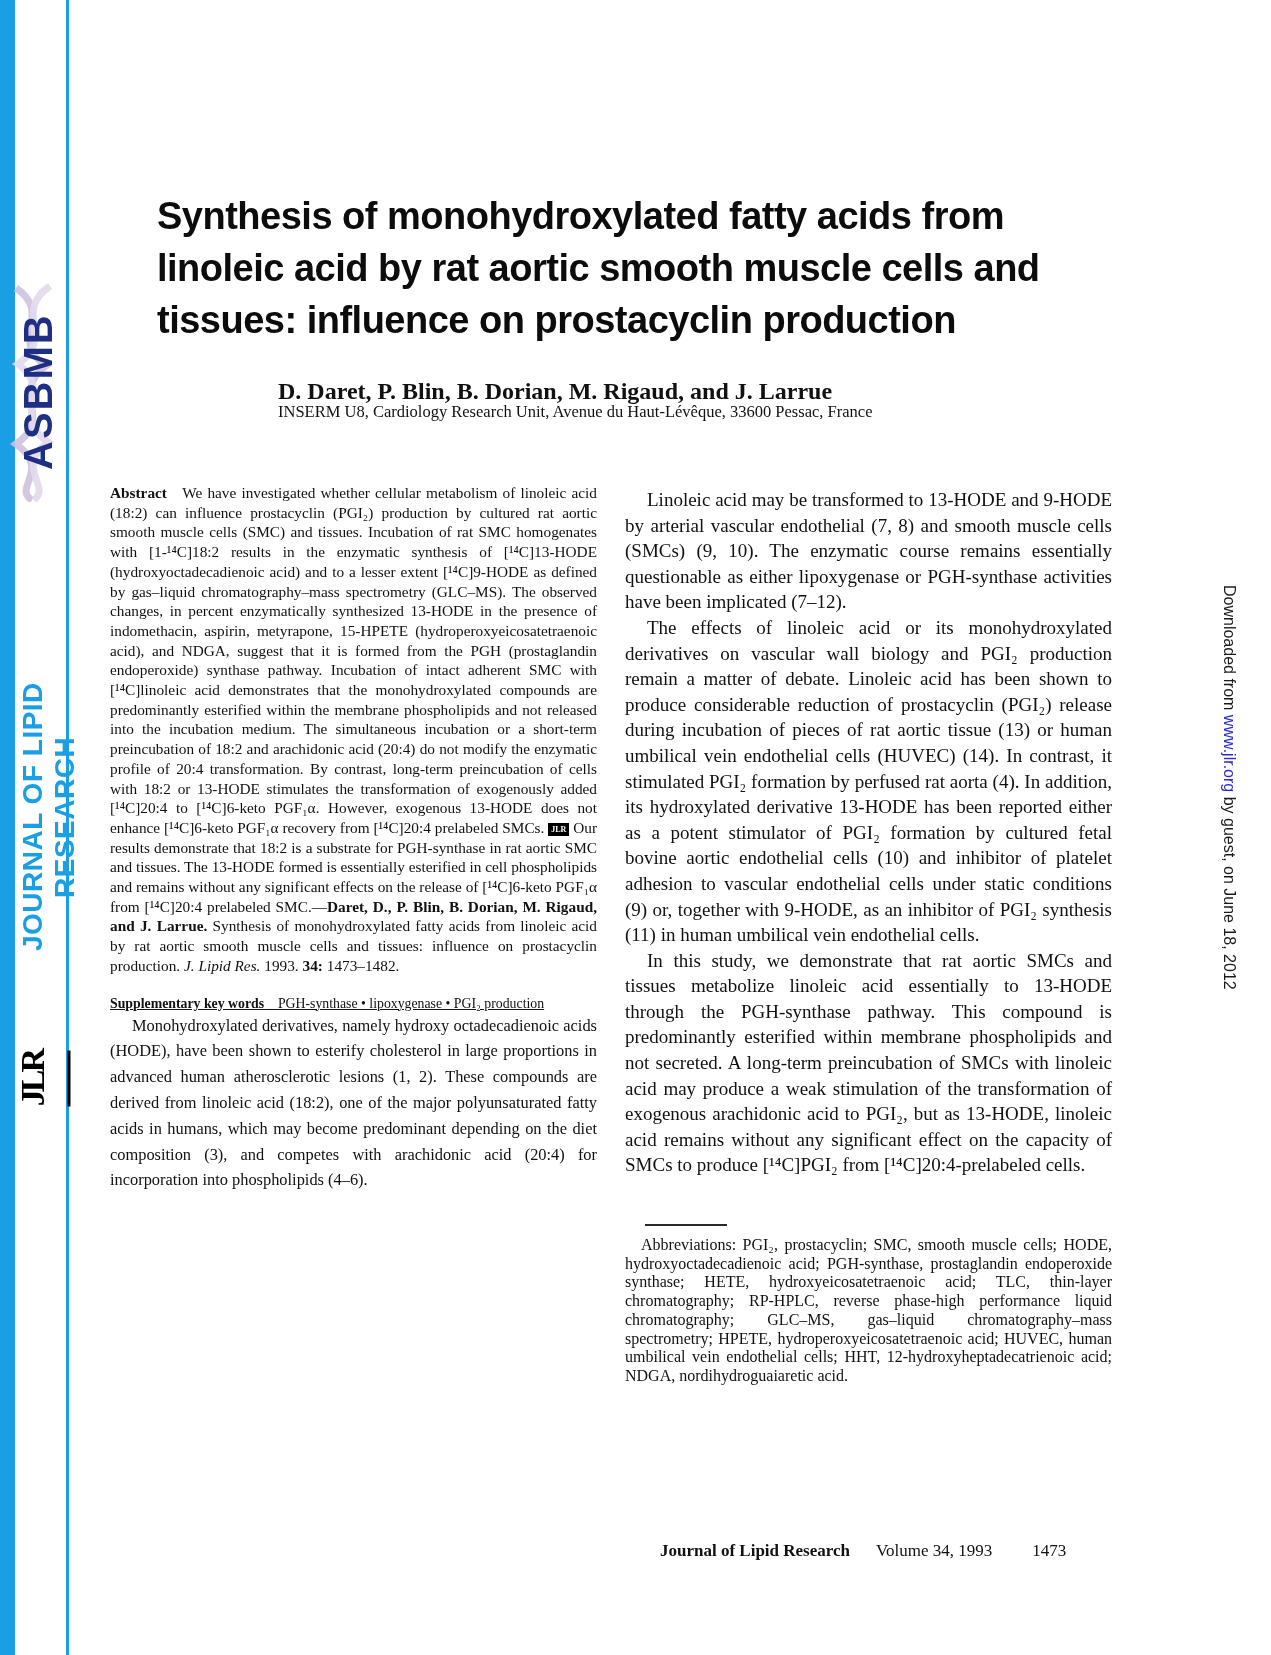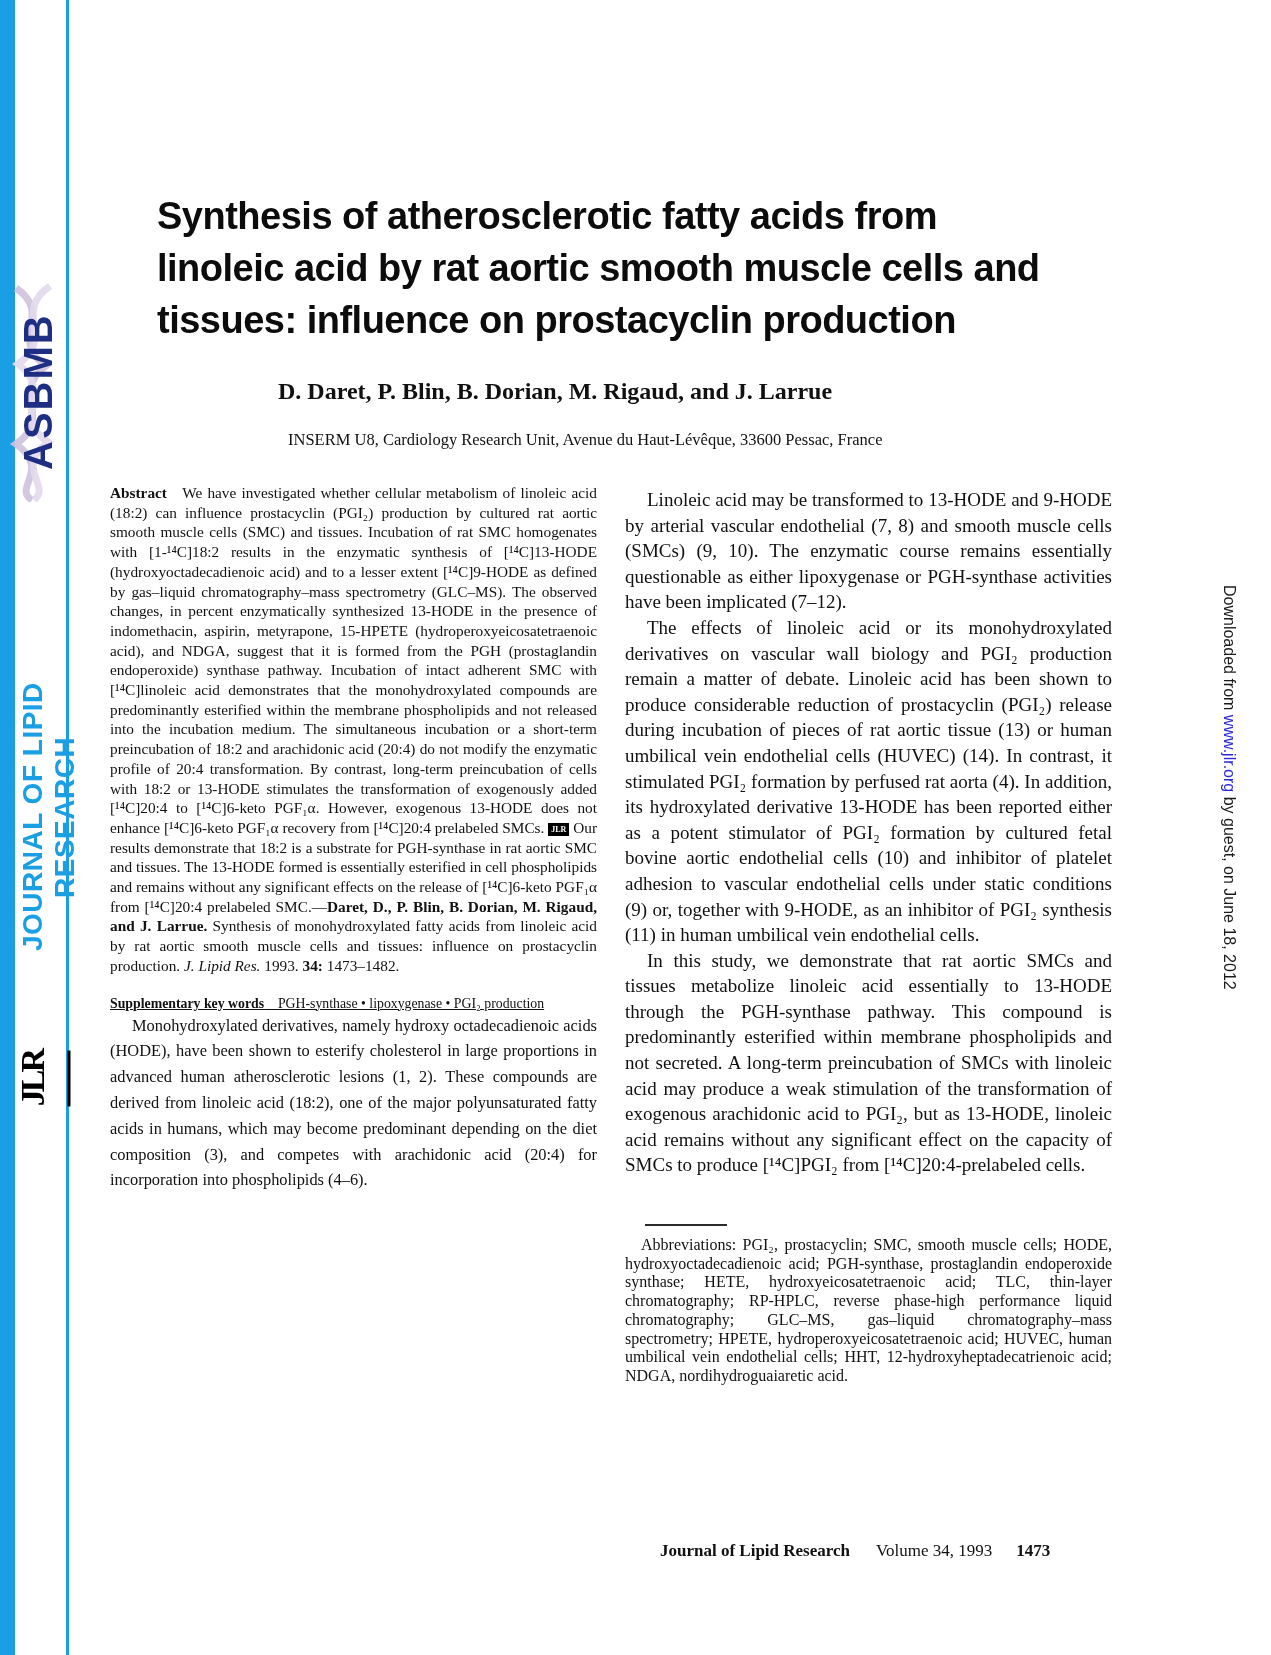--- a/index.html
+++ b/index.html
@@ -43,38 +43,38 @@
     white-space:nowrap;
   }
   .watermark .link{color:var(--link);}
   
   .title{
     position:absolute;left:157px;top:190px;width:950px;
     font-family:"Liberation Sans",sans-serif;font-weight:700;
     font-size:38px;line-height:52px;letter-spacing:-0.5px;color:#0c0c0c;
   }
   .authors{position:absolute;left:278px;top:378px;width:760px;font-weight:700;font-size:24px;font-family:Liberation Serif, serif;}
-  .affiliation{position:absolute;left:288px;top:402px;width:780px;font-size:16.5px;margin-top:28px;}
+  .affiliation{position:absolute;left:278px;top:402px;width:780px;font-size:16.5px;}
   
   .col-left{position:absolute;left:110px;top:483px;width:487px;}
   .col-right{position:absolute;left:625px;top:487px;width:487px;}
   .abstract{font-size:15.3px;line-height:19.7px;text-align:justify;}
   .keywords{margin-top:18px;font-size:13.8px;line-height:19px;text-align:justify;text-decoration:underline;}
   .intro{font-size:16.4px;line-height:25.8px;text-align:justify;text-indent:22px;}
   .bodypara{font-size:19px;line-height:25.6px;text-align:justify;text-indent:22px;margin:0;}
   .footnote-rule{width:82px;height:0;border-top:2px solid #2a2a2a;margin:46px 0 10px 20px;}
   .footnote{font-size:16px;line-height:18.7px;text-align:justify;text-indent:16px;}
   
   .footer{
     position:absolute;left:660px;top:1541px;width:440px;
     display:flex;align-items:baseline;font-size:17px;
   }
   .footer .j{font-weight:700;}
   .footer .v{margin-left:26px;}
-  .footer .p{margin-left:24px;font-weight:700;}
+  .footer .p{margin-left:40px;font-weight:400;}
   
   .b{font-weight:700;}
   .i{font-style:italic;}
   .jlr-inline-icon{
     display:inline-block;background:#000;color:#fff;
     font:700 8px/11px "Liberation Serif",serif;
     padding:1px 3px;letter-spacing:0;vertical-align:1px;
   }
 </style>
 </head>
@@ -93,21 +93,21 @@
     <div class="asbmb-text">ASBMB</div>
   </div>
 
   <div class="journal-vert">JOURNAL OF LIPID RESEARCH</div>
 
   <div class="jlr-monogram">JLR</div>
 
   <div class="watermark"><span>Downloaded from </span><span class="link">www.jlr.org</span><span> by guest, on June 18, 2012</span></div>
 
   <div class="title">
-    <div>Synthesis of atherosclerotic fatty acids from</div>
+    <div>Synthesis of monohydroxylated fatty acids from</div>
     <div>linoleic acid by rat aortic smooth muscle cells and</div>
     <div>tissues: influence on prostacyclin production</div>
   </div>
   <div class="authors">D. Daret, P. Blin, B. Dorian, M. Rigaud, and J. Larrue</div>
   <div class="affiliation">INSERM U8, Cardiology Research Unit, Avenue du Haut-Lévêque, 33600 Pessac, France</div>
 
   <div class="col-left">
     <div class="abstract"><span class="b">Abstract</span>  We have investigated whether cellular metabolism of linoleic acid (18:2) can influence prostacyclin (PGI₂) production by cultured rat aortic smooth muscle cells (SMC) and tissues. Incubation of rat SMC homogenates with [1-¹⁴C]18:2 results in the enzymatic synthesis of [¹⁴C]13-HODE (hydroxyoctadecadienoic acid) and to a lesser extent [¹⁴C]9-HODE as defined by gas–liquid chromatography–mass spectrometry (GLC–MS). The observed changes, in percent enzymatically synthesized 13-HODE in the presence of indomethacin, aspirin, metyrapone, 15-HPETE (hydroperoxyeicosatetraenoic acid), and NDGA, suggest that it is formed from the PGH (prostaglandin endoperoxide) synthase pathway. Incubation of intact adherent SMC with [¹⁴C]linoleic acid demonstrates that the monohydroxylated compounds are predominantly esterified within the membrane phospholipids and not released into the incubation medium. The simultaneous incubation or a short-term preincubation of 18:2 and arachidonic acid (20:4) do not modify the enzymatic profile of 20:4 transformation. By contrast, long-term preincubation of cells with 18:2 or 13-HODE stimulates the transformation of exogenously added [¹⁴C]20:4 to [¹⁴C]6-keto PGF₁α. However, exogenous 13-HODE does not enhance [¹⁴C]6-keto PGF₁α recovery from [¹⁴C]20:4 prelabeled SMCs. <span class="jlr-inline-icon">JLR</span> Our results demonstrate that 18:2 is a substrate for PGH-synthase in rat aortic SMC and tissues. The 13-HODE formed is essentially esterified in cell phospholipids and remains without any significant effects on the release of [¹⁴C]6-keto PGF₁α from [¹⁴C]20:4 prelabeled SMC.—<span class="b">Daret, D., P. Blin, B. Dorian, M. Rigaud, and J. Larrue.</span> Synthesis of monohydroxylated fatty acids from linoleic acid by rat aortic smooth muscle cells and tissues: influence on prostacyclin production. <span class="i">J. Lipid Res.</span> 1993. <span class="b">34:</span> 1473–1482.</div>
     <div class="keywords"><span class="b">Supplementary key words</span>  PGH-synthase • lipoxygenase • PGI₂ production</div>
     <div class="intro">Monohydroxylated derivatives, namely hydroxy octadecadienoic acids (HODE), have been shown to esterify cholesterol in large proportions in advanced human atherosclerotic lesions (1, 2). These compounds are derived from linoleic acid (18:2), one of the major polyunsaturated fatty acids in humans, which may become predominant depending on the diet composition (3), and competes with arachidonic acid (20:4) for incorporation into phospholipids (4–6).</div>

